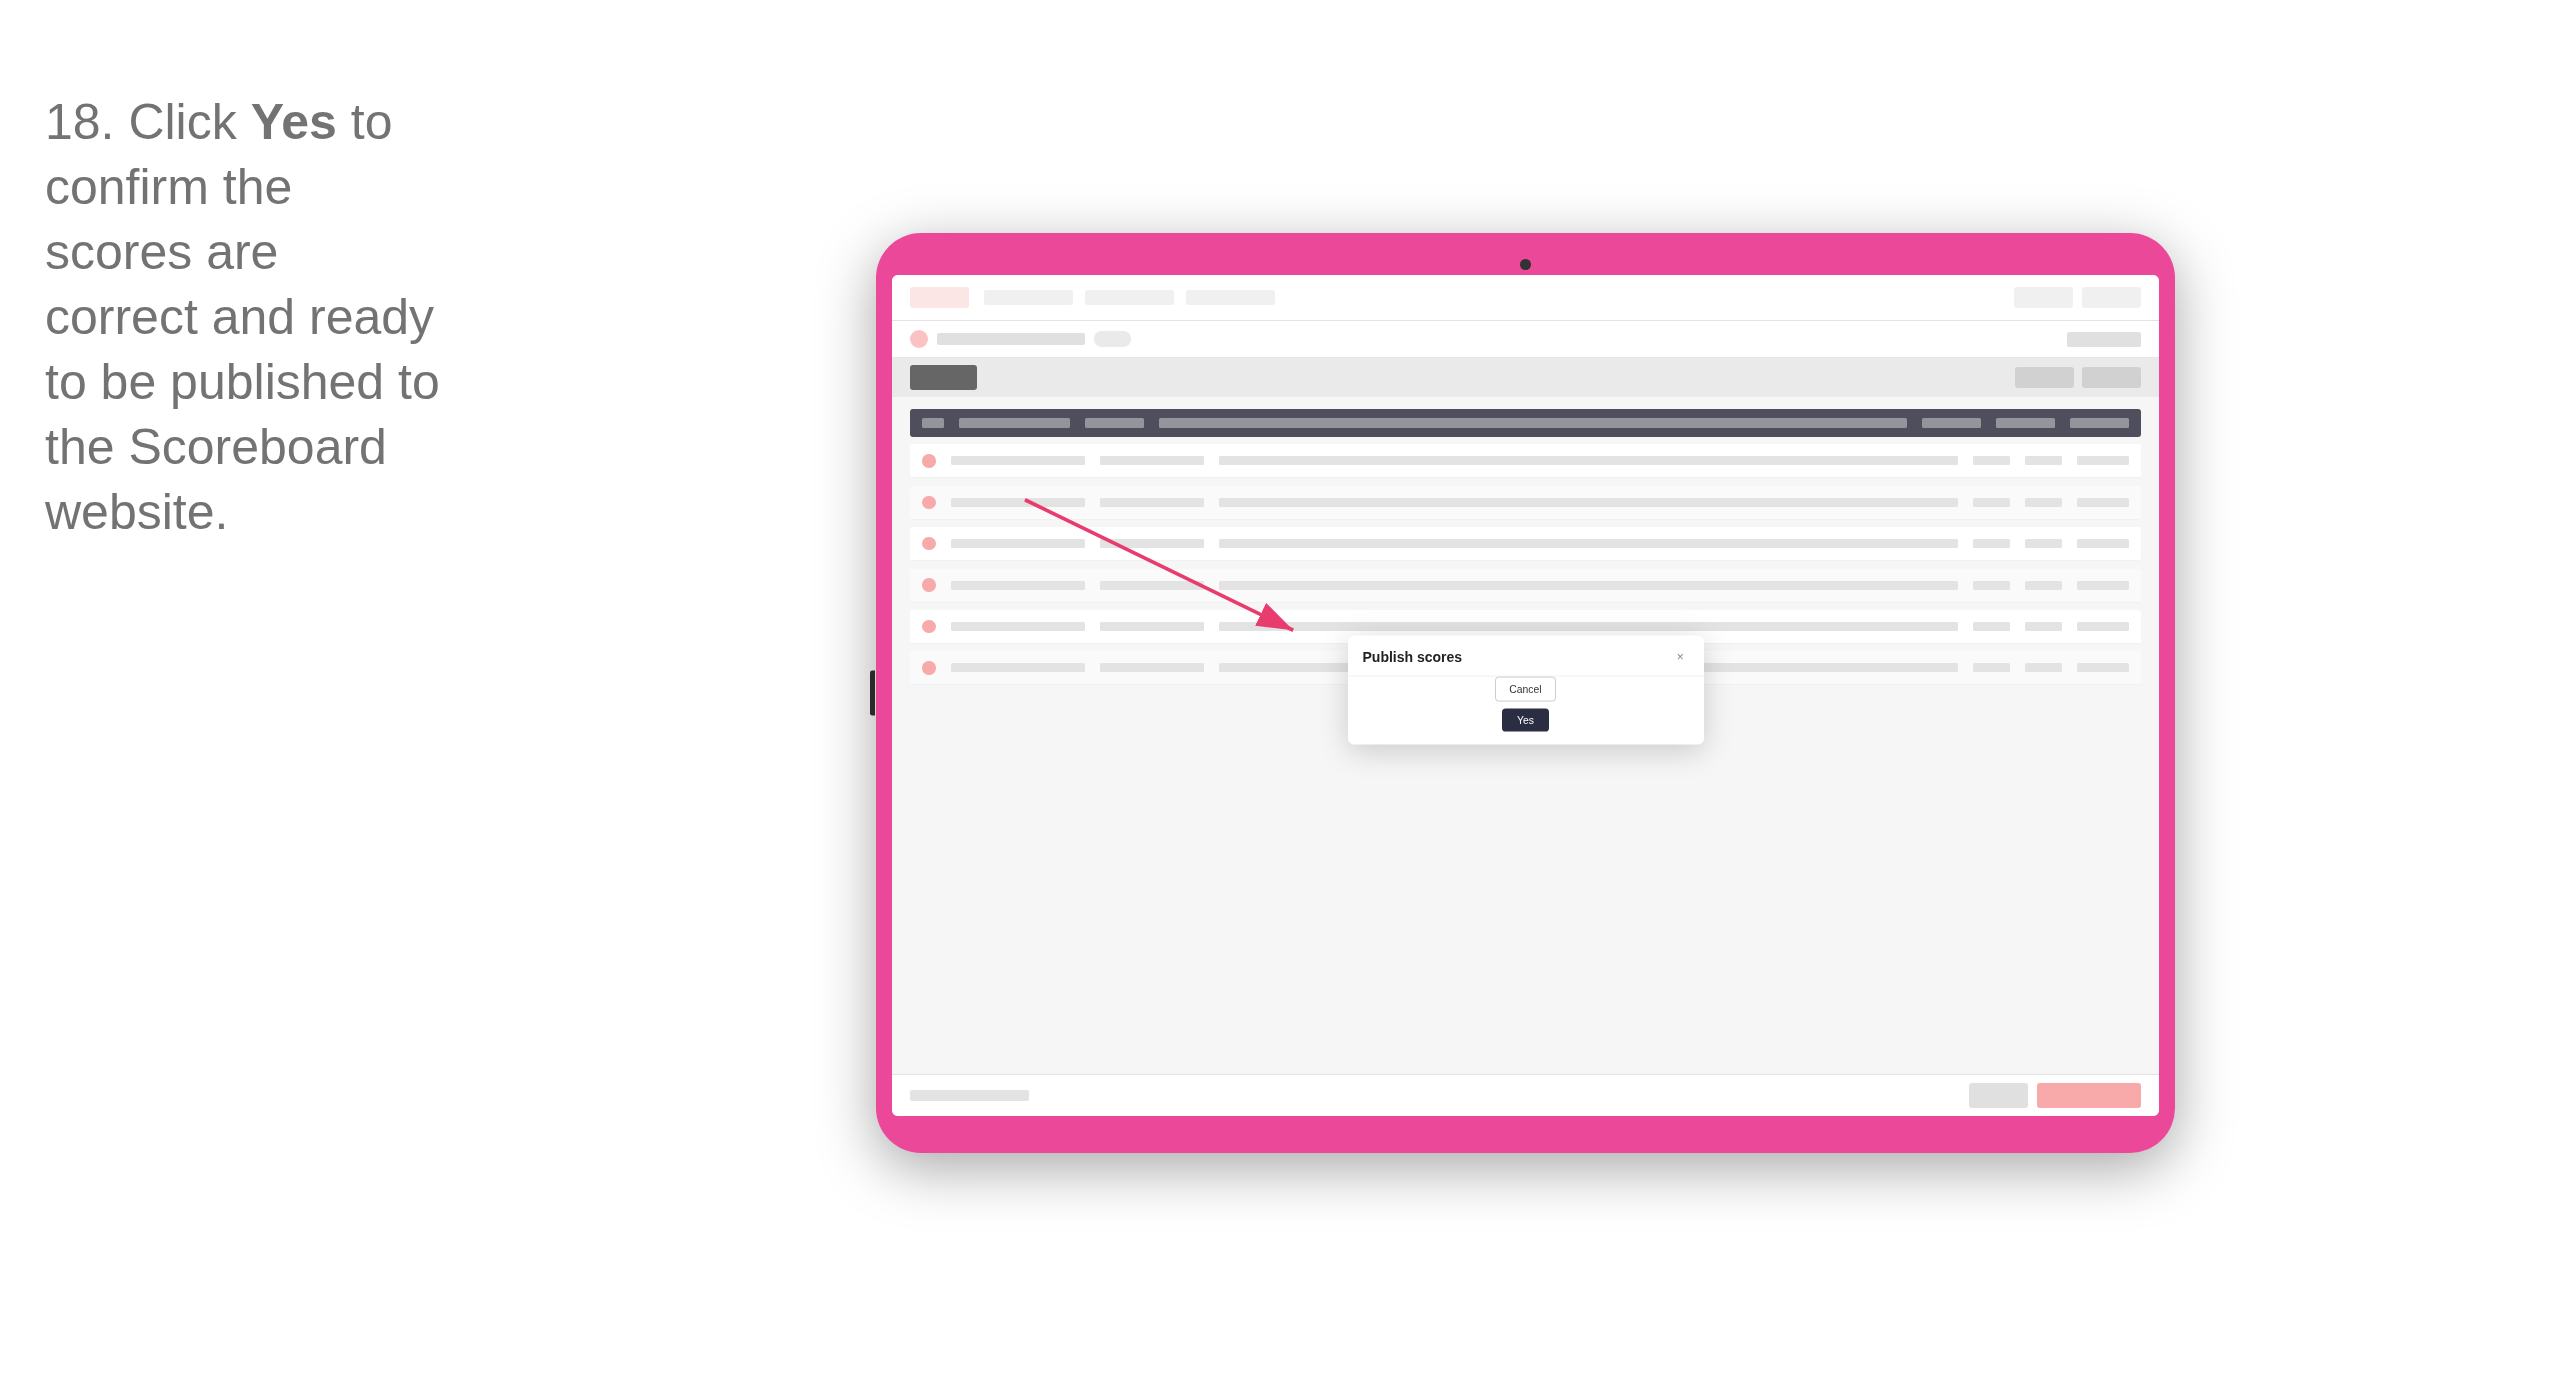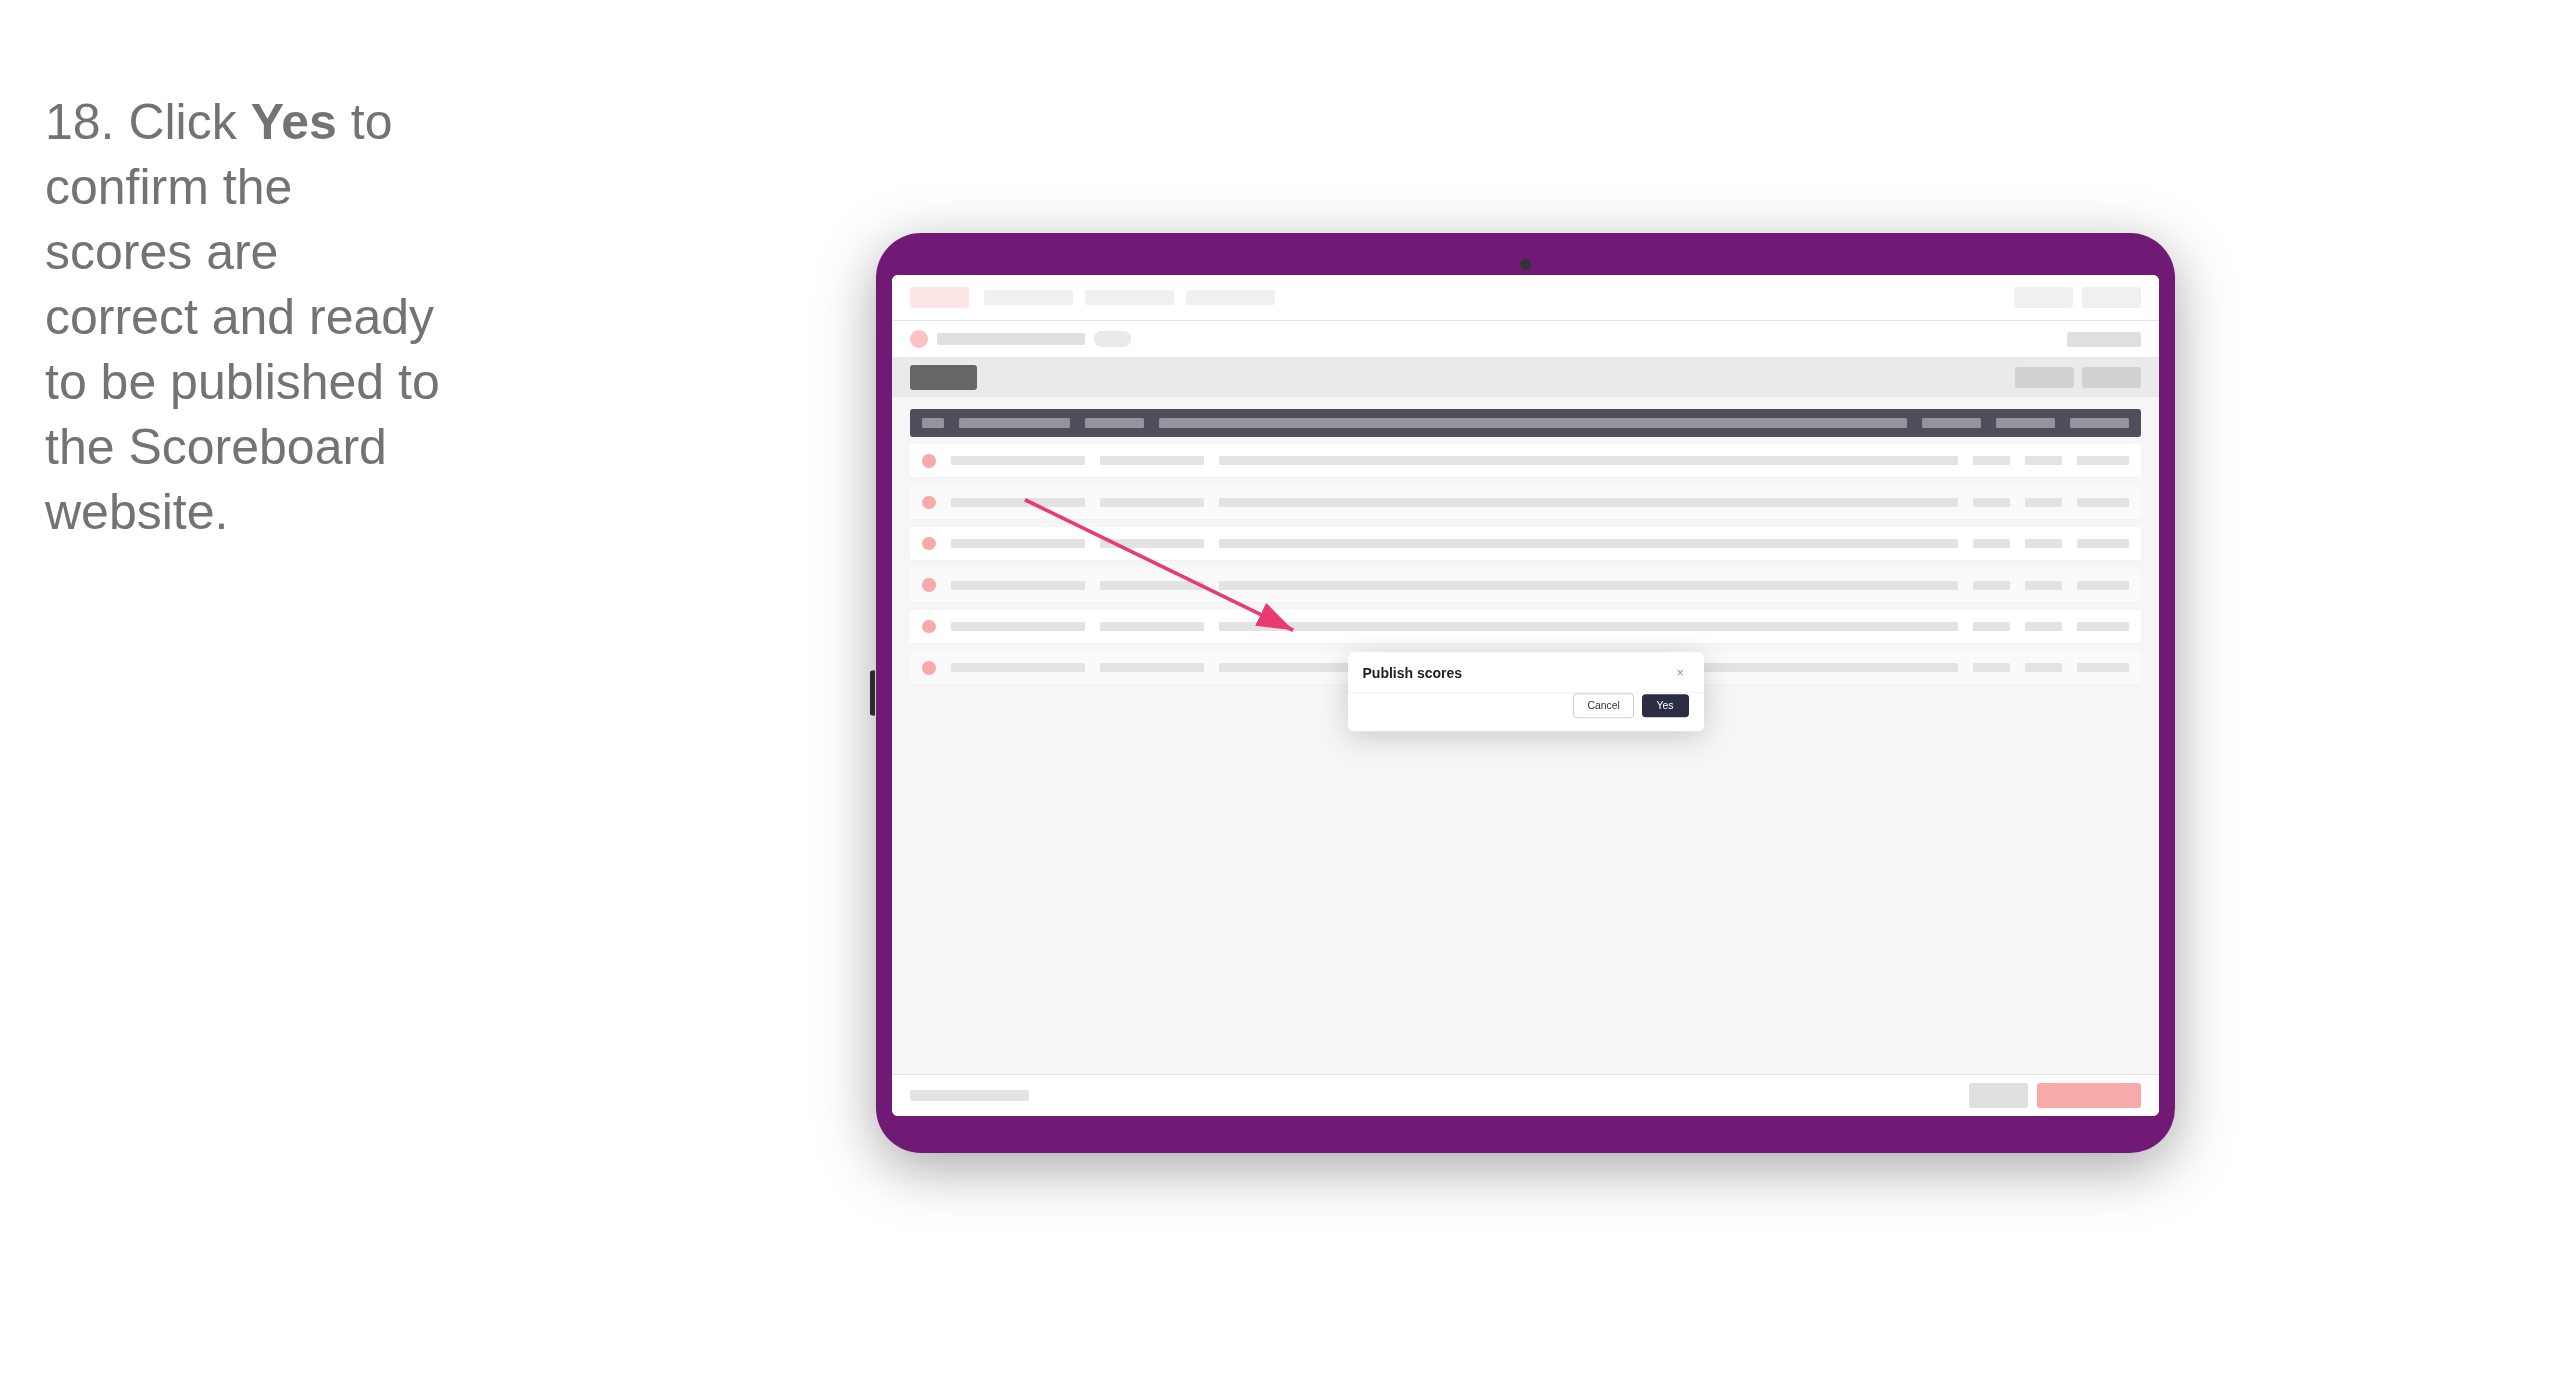--- a/index.html
+++ b/index.html
@@ -45,21 +45,21 @@
       flex: 1;
       display: flex;
       align-items: center;
       justify-content: center;
       height: 100%;
     }
 
     .tablet-frame {
       width: 1299px;
       height: 920px;
-      background: #701a75;
+      background: #ec4899;
       border-radius: 45px;
       padding: 21px 16.3px 37px 16.3px;
       position: relative;
       box-shadow: 0 15px 59px rgba(0,0,0,0.35);
       display: flex;
       flex-direction: column;
     }
 
     
     .tablet-top-bezel {
@@ -369,20 +369,21 @@
       color: #444;
       line-height: 1.5;
     }
 
     .modal-actions {
       display: flex;
       align-items: center;
       justify-content: flex-end;
       gap: 7.4px;
       padding: 0 15px 13.4px 15px;
+      flex-direction: column;
     }
 
     .btn-cancel {
       padding: 6px 13.4px;
       background: #ffffff;
       border: 0.7px solid #cccccc;
       border-radius: 3.7px;
       font-size: 10.4px;
       color: #333;
       cursor: pointer;

